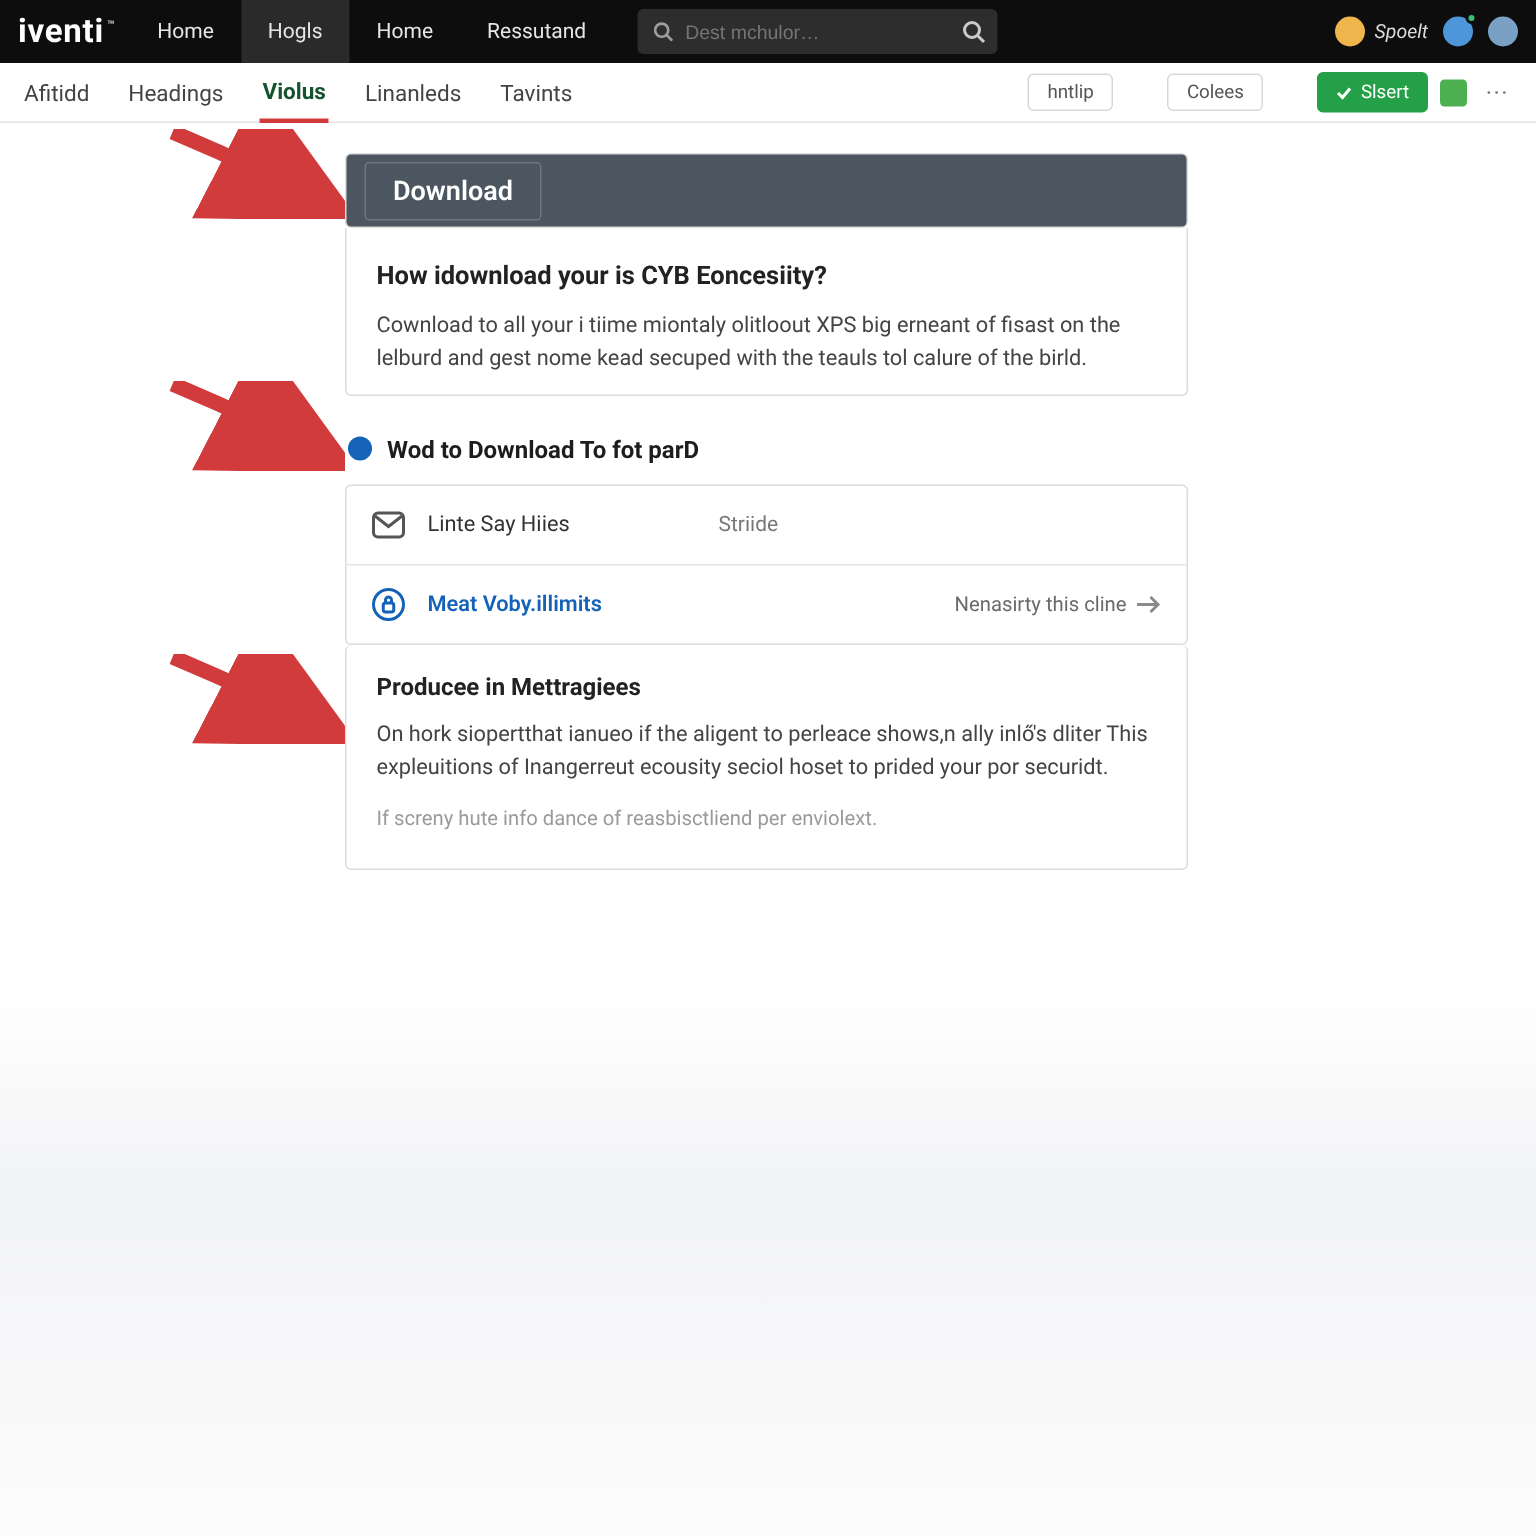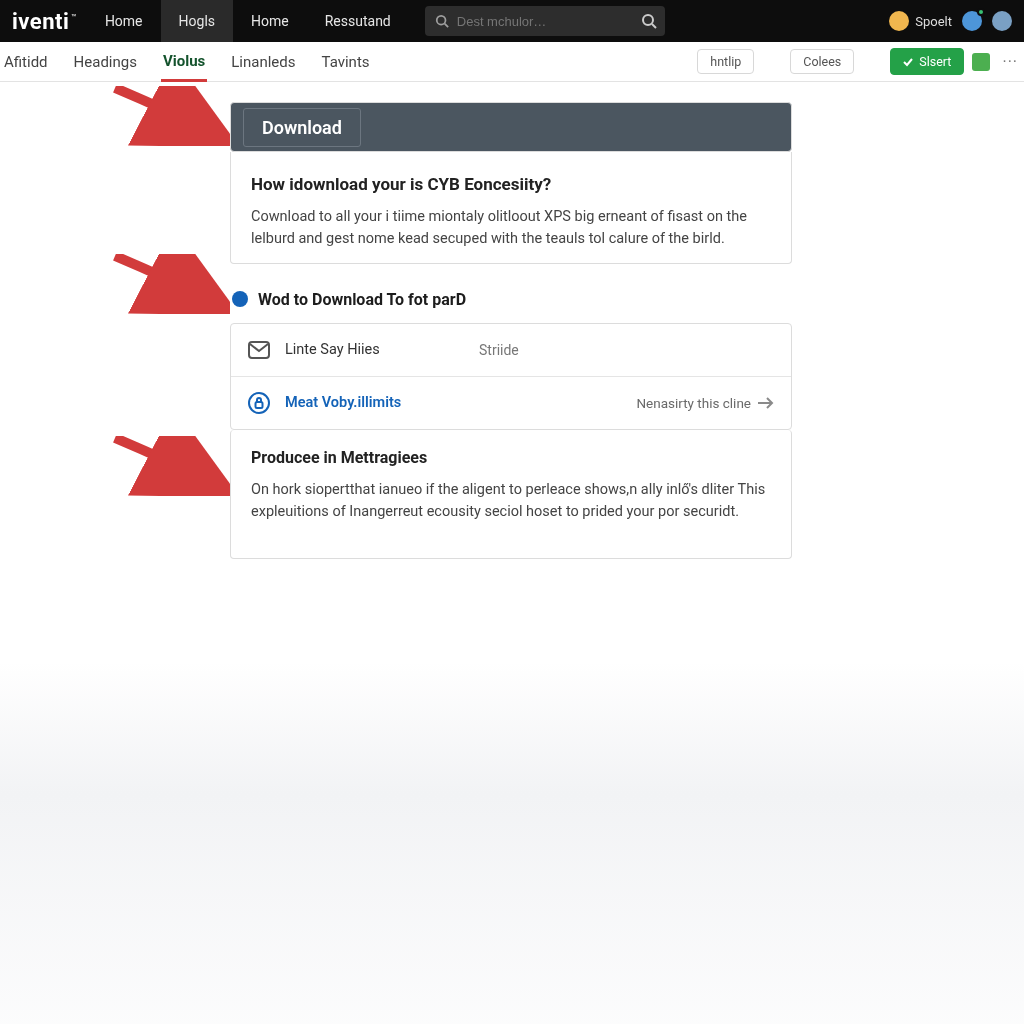--- a/index.html
+++ b/index.html
@@ -70,20 +70,21 @@
   }
   .searchwrap .go {
     width: 16px; height: 16px; opacity: .9; cursor: pointer;
   }
 
   .topright {
     margin-left: auto;
     display: flex;
     align-items: center;
     gap: 10px;
+    font-style: italic;
   }
   .topright .user {
     display: flex; align-items: center; gap: 6px;
     font-size: 13px; color: #ddd;
   }
   .avatar, .circ {
     width: 20px; height: 20px;
     border-radius: 50%;
     background: #f0b64e;
     display: inline-block;
@@ -99,21 +100,21 @@
     border: 2px solid #0d0d0d;
     border-radius: 50%;
   }
 
   
   .tabbar {
     display: flex;
     align-items: center;
     height: 40px;
     border-bottom: 1px solid #e3e3e3;
-    padding: 0 2px;
+    padding: 0 14px;
     gap: 22px;
     background: #fff;
   }
   .tabbar a {
     font-size: 15px;
     color: #444;
     text-decoration: none;
     padding: 10px 2px 9px;
     cursor: pointer;
   }
@@ -363,16 +364,17 @@
         <svg viewBox="0 0 18 14">
             <path d="M1 7 H15 M10 2 L15 7 L10 12" fill="none" stroke="#8a8a8a" stroke-width="2"></path>
           </svg>
       </span>
     </div>
   </div>
 
   <div class="blockcard">
     <h3>Producee in Mettragiees</h3>
     <p>On hork siopertthat ianueo if the aligent to perleace shows,n ally inlő's dliter This expleuitions of Inangerreut ecousity seciol hoset to prided your por securidt.</p>
+    <p class="muted">If screny hute info dance of reasbisctliend per enviolext.</p>
   </div>
 
   <div class="fade"></div>
 </div>
 
 </body></html>

